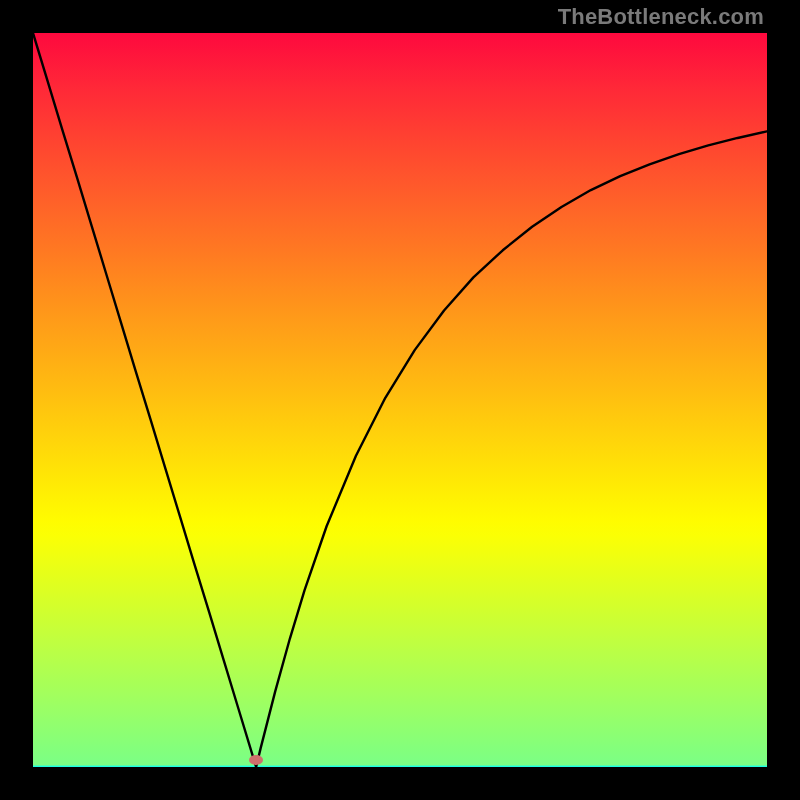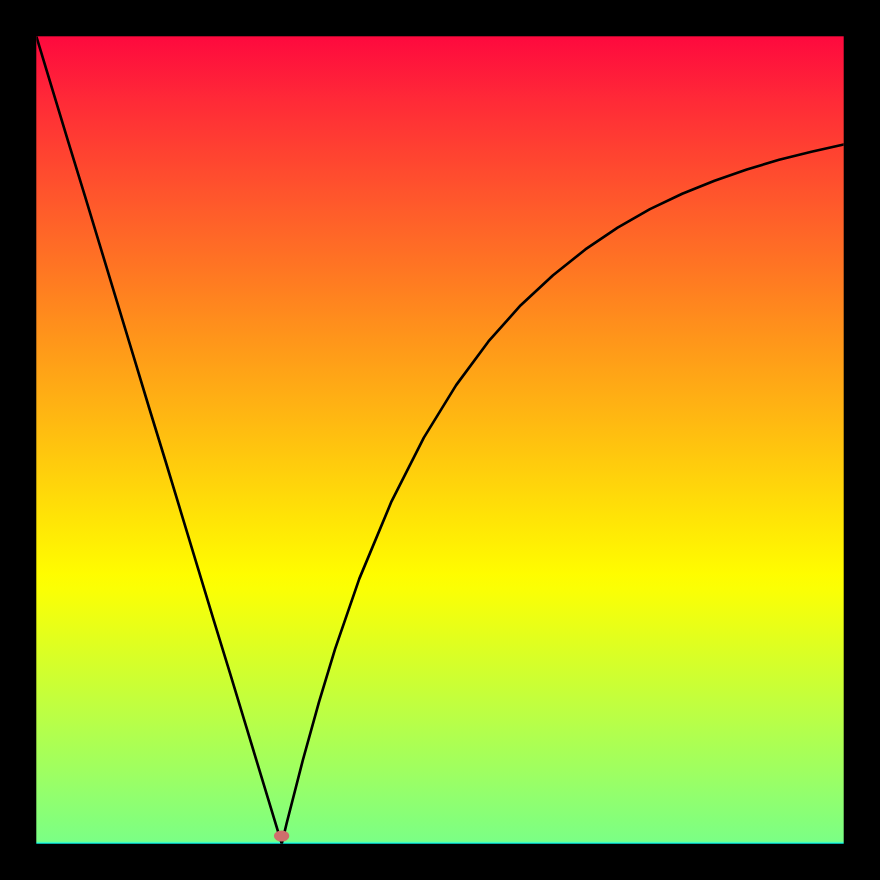--- a/index.html
+++ b/index.html
@@ -69,13 +69,14 @@
 </head>
 <body>
 
 <div class="frame">
   <div class="plot">
     <svg class="curve" viewBox="0 0 734 734" preserveAspectRatio="none">
       <path id="curve-path" d="M0.00 0.00 L14.68 48.44 L29.36 96.89 L44.04 144.60 L58.72 193.04 L73.40 241.49 L88.08 289.93 L102.76 338.37 L117.44 386.08 L132.12 434.53 L146.80 482.97 L161.48 531.42 L176.16 579.13 L190.84 627.57 L205.52 676.01 L220.20 724.46 L223.14 734.00 L227.54 715.65 L242.22 658.40 L256.90 605.55 L271.58 557.11 L293.60 493.25 L322.96 422.78 L352.32 364.80 L381.68 317.09 L411.04 277.45 L440.40 244.42 L469.76 217.26 L499.12 193.78 L528.48 173.96 L557.84 157.08 L587.20 143.13 L616.56 131.39 L645.92 121.11 L675.28 112.30 L704.64 104.96 L734.00 98.36" fill="none" stroke-width="2.4" stroke-linejoin="round" stroke-linecap="round" stroke="#000000"></path>
     </svg>
     <div id="opt-marker" class="marker" style="left: 30.4%; top: 99%; background: rgb(207, 111, 108);"></div>
   </div>
+  <div class="watermark">TheBottleneck.com</div>
 </div>
 
 </body></html>

